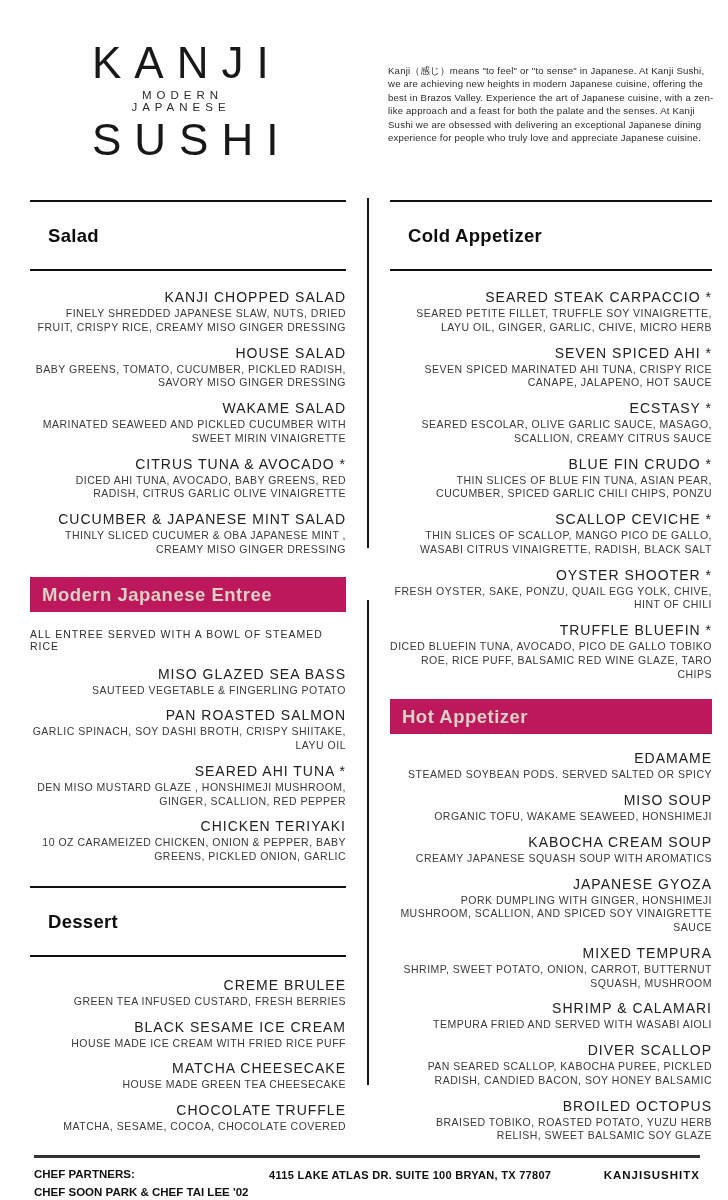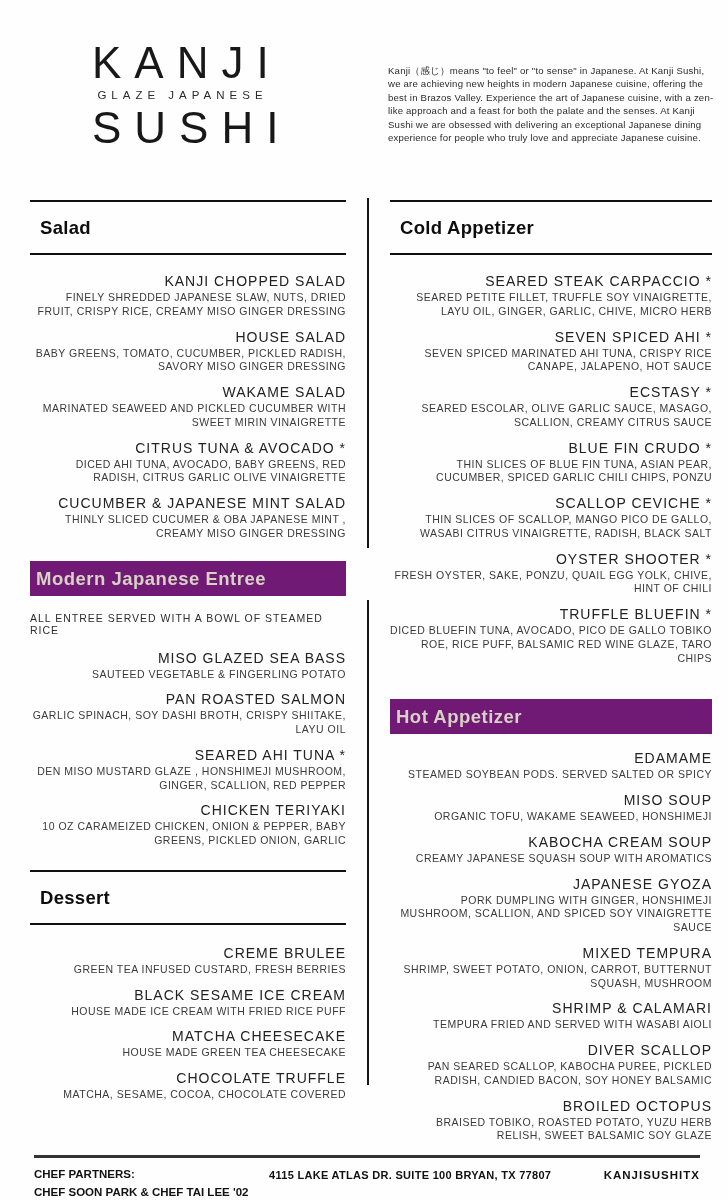--- a/index.html
+++ b/index.html
@@ -30,24 +30,24 @@
 
   
   .col { position:absolute; top:200px; }
   .col-left  { left:30px;  width:316px; }
   .col-right { left:390px; width:322px; }
 
   .ruled-header {
     border-top:2px solid #101010; border-bottom:2px solid #101010;
     padding:7px 2px; margin:0 0 18px 0;
   }
-  .ruled-header h2 { margin:8px; font-size:18.5px; line-height:21px; font-weight:700; letter-spacing:0.3px; color:#0d0d0d; }
-
-  .bar-header { background:#701a75; padding:7px 6px; margin:20px 0 16px 0; }
-  .bar-header.hot { margin-top:34px; }
+  .ruled-header h2 { margin:16px; font-size:18.5px; line-height:21px; font-weight:700; letter-spacing:0.3px; color:#0d0d0d; }
+
+  .bar-header { background:#be185d; padding:7px 12px; margin:20px 0 16px 0; }
+  .bar-header.hot { margin-top:18px; }
   .bar-header h2 { margin:0; font-size:18.5px; line-height:21px; font-weight:700; letter-spacing:0.5px; color:#d8d1c5; }
 
   .dessert-header { margin-top:22px; margin-bottom:20px; }
 
   .note { font-size:10.5px; letter-spacing:1px; color:#2e2e2e; margin:9px 0 14px 0; }
 
   .item { margin-bottom:10px;text-align:right; }
   .item-name { font-size:14px; line-height:16px; letter-spacing:1px; color:#222222; margin-bottom:2px; font-weight:400; }
   .item-desc { font-size:10.5px; line-height:1.31; letter-spacing:0.5px; color:#3a3a3a; }
   .item-bullet { font-size:10.5px; line-height:1.31; letter-spacing:0.5px; color:#3a3a3a; padding-left:12px; }
@@ -59,21 +59,21 @@
   .footer-address { flex:1; font-weight:700; font-size:11px; letter-spacing:0.3px; padding-top:3px; color:#111111; }
   .footer-social { font-weight:700; font-size:11.5px; letter-spacing:1px; padding-top:3px; color:#111111;margin-left:44px; }
 </style>
 </head>
 <body>
 
 <div class="page">
 
   <div class="logo">
     <div class="logo-big">KANJI</div>
-    <div class="logo-sub">GLAZE JAPANESE</div>
+    <div class="logo-sub">MODERN JAPANESE</div>
     <div class="logo-big">SUSHI</div>
   </div>
 
   <p class="intro">Kanji（感じ）means "to feel" or "to sense" in Japanese. At Kanji Sushi, we are achieving new heights in modern Japanese cuisine, offering the best in Brazos Valley. Experience the art of Japanese cuisine, with a zen-like approach and a feast for both the palate and the senses. At Kanji Sushi we are obsessed with delivering an exceptional Japanese dining experience for people who truly love and appreciate Japanese cuisine.</p>
 
   <div class="divider divider-a"></div>
   <div class="divider divider-b"></div>
 
   <section class="col col-left">
 

